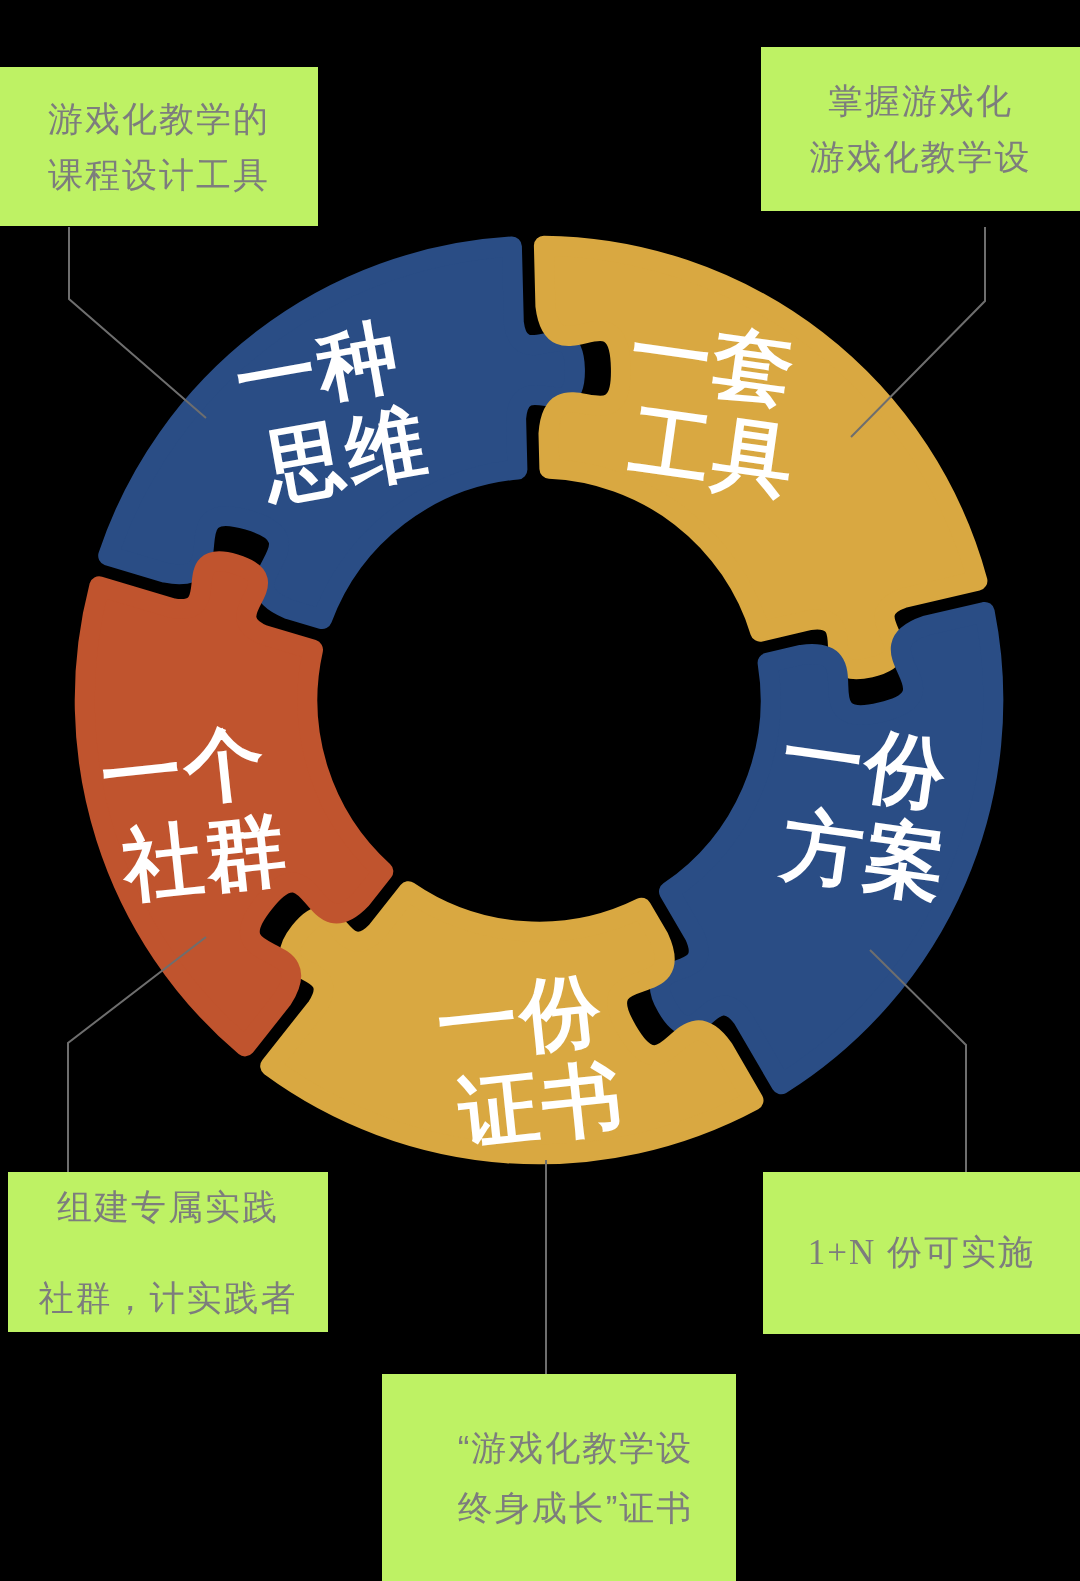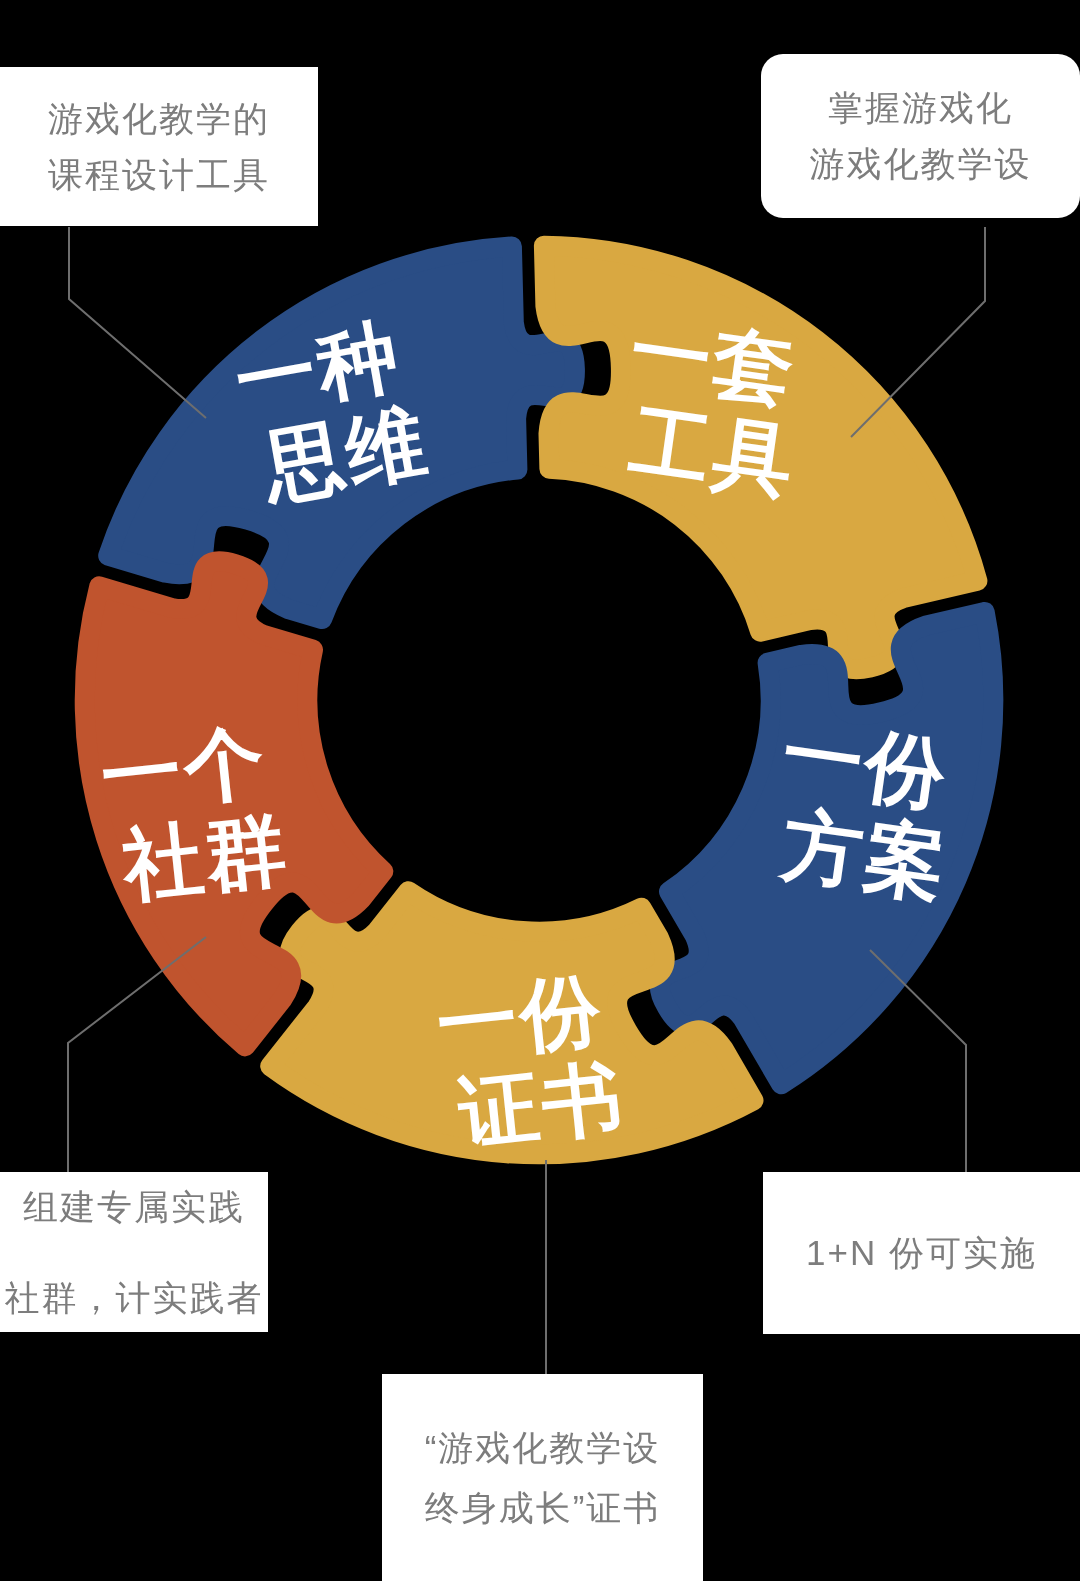--- a/index.html
+++ b/index.html
@@ -1,27 +1,27 @@
 <!DOCTYPE html>
 <html><head>
 <meta charset="utf-8">
 <style>
   html,body{margin:0;padding:0;background:#000;}
   .stage{position:relative;width:1080px;height:1581px;background:#000;overflow:hidden;
          font-family:"Liberation Sans","DejaVu Sans",sans-serif;}
   svg.ring{position:absolute;left:0;top:0;}
   .plabel{fill:#ffffff;font-size:80px;font-weight:bold;text-anchor:middle;letter-spacing:3px;}
-  .callout{position:absolute;background:#ffffff;color:#7d7d7d;font-size:35px;line-height:56px;
+  .callout{position:absolute;background:#bef264;color:#7d7d7d;font-size:35px;line-height:56px;
            letter-spacing:2px;display:flex;flex-direction:column;align-items:center;
            justify-content:center;text-align:center;}
   #co-tl{left:0;top:67px;width:318px;height:159px;}
-  #co-tr{left:761px;top:54px;width:319px;height:164px;border-radius:22px;}
-  #co-bl{left:0;top:1172px;width:268px;height:160px;gap:35px;}
-  #co-br{left:763px;top:1172px;width:317px;height:162px;}
-  #co-bc{left:382px;top:1374px;width:321px;height:207px;padding-bottom:0;}
+  #co-tr{left:761px;top:47px;width:319px;height:164px;}
+  #co-bl{left:8px;top:1172px;width:320px;height:160px;gap:35px;}
+  #co-br{left:763px;top:1172px;width:317px;height:162px;font-family:Liberation Serif, serif;}
+  #co-bc{left:382px;top:1374px;width:321px;height:207px;padding-bottom:0;padding-left:33px;}
   #co-bc .cl{line-height:60px;}
 </style>
 </head>
 <body>
 
 <div class="stage">
 
   <svg class="ring" viewBox="0 0 1080 1581" width="1080" height="1581">
     <g id="piece-paths">
         <path d="M322.1 619.1 A231 231 0 0 1 517.4 469.5 L516.1 418.5 C520.8 363.1 576.4 431.4 574.9 369.0 C573.4 306.6 521.1 377.5 513.8 322.5 L511.9 246.5 A454 454 0 0 0 108.2 555.7 L165.8 572.8 C238.3 586.9 168.4 496.4 248.2 520.0 C327.9 543.6 219.9 581.5 288.5 609.1 L322.1 619.1 Z" fill="#2a4d85" stroke="#2a4d85" stroke-width="20" stroke-linejoin="round" stroke-linecap="round"></path>

